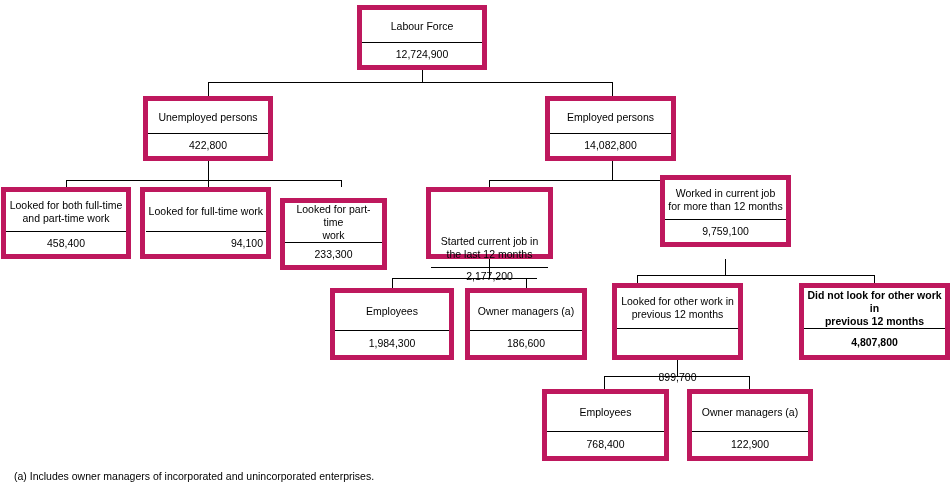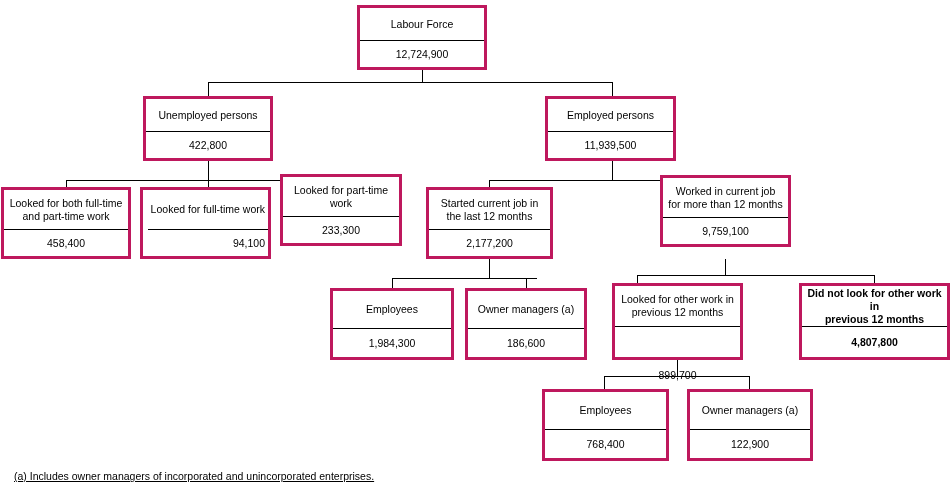--- a/index.html
+++ b/index.html
@@ -14,21 +14,21 @@
   #canvas {
     position: relative;
     width: 951px;
     height: 502px;
     overflow: hidden;
     background: #ffffff;
   }
   .node {
     position: absolute;
     box-sizing: border-box;
-    border: 3px solid #be185d;
+    border: 5px solid #be185d;
     background: #ffffff;
     display: flex;
     flex-direction: column;
     z-index: 2;
   }
   .node-label {
     box-sizing: border-box;
     border-bottom: 1px solid #000000;
     display: flex;
     align-items: center;
@@ -100,38 +100,38 @@
       <div class="node" style="left: 357px; top: 5px; width: 130px; height: 65px;">
         <div class="node-label" style="height: 33px;">Labour Force</div>
         <div class="node-value">12,724,900</div>
       </div>
       <div class="node" style="left: 143px; top: 96px; width: 130px; height: 65px;">
         <div class="node-label" style="height: 33px;">Unemployed persons</div>
         <div class="node-value">422,800</div>
       </div>
       <div class="node" style="left: 545px; top: 96px; width: 131px; height: 65px;">
         <div class="node-label" style="height: 33px;">Employed persons</div>
-        <div class="node-value">11,939,500</div>
+        <div class="node-value">14,082,800</div>
       </div>
       <div class="node" style="left: 1px; top: 187px; width: 130px; height: 72px; justify-content: center;">
         <div class="node-label" style="height: 40px;">Looked for both full-time
 and part-time  work</div>
         <div class="node-value">458,400</div>
       </div>
       <div class="node" style="left: 140px; top: 187px; width: 131px; height: 72px; align-items: flex-end;">
         <div class="node-label" style="height: 40px;">Looked for full-time work</div>
         <div class="node-value">94,100</div>
       </div>
-      <div class="node" style="left: 280px; top: 174px; width: 122px; height: 72px;">
+      <div class="node" style="left: 280px; top: 198px; width: 107px; height: 72px;">
         <div class="node-label" style="height: 40px;">Looked for part-time
 work</div>
         <div class="node-value">233,300</div>
       </div>
       <div class="node" style="left: 426px; top: 187px; width: 127px; height: 72px;">
-        <div class="node-label" style="height: 40px;">Started current job in
+        <div class="node-label" style="height: 40px; margin-top: 36px;">Started current job in
 the last 12 months</div>
         <div class="node-value">2,177,200</div>
       </div>
       <div class="node" style="left: 660px; top: 175px; width: 131px; height: 72px;">
         <div class="node-label" style="height: 40px;">Worked in current job
 for more than 12 months</div>
         <div class="node-value">9,759,100</div>
       </div>
       <div class="node" style="left: 330px; top: 288px; width: 124px; height: 72px;">
         <div class="node-label" style="height: 38px;">Employees</div>
@@ -153,14 +153,14 @@
       </div>
       <div class="node" style="left: 542px; top: 389px; width: 127px; height: 72px;">
         <div class="node-label" style="height: 38px;">Employees</div>
         <div class="node-value">768,400</div>
       </div>
       <div class="node" style="left: 687px; top: 389px; width: 126px; height: 72px;">
         <div class="node-label" style="height: 38px;">Owner managers (a)</div>
         <div class="node-value">122,900</div>
       </div>
     </div>
-  <div id="footnote" style="left: 14px; top: 469px; text-decoration: underline;">(a) Includes owner managers of incorporated and unincorporated enterprises.</div>
+  <div id="footnote" style="left: 14px; top: 469px;">(a) Includes owner managers of incorporated and unincorporated enterprises.</div>
 </div>
 
 </body></html>

